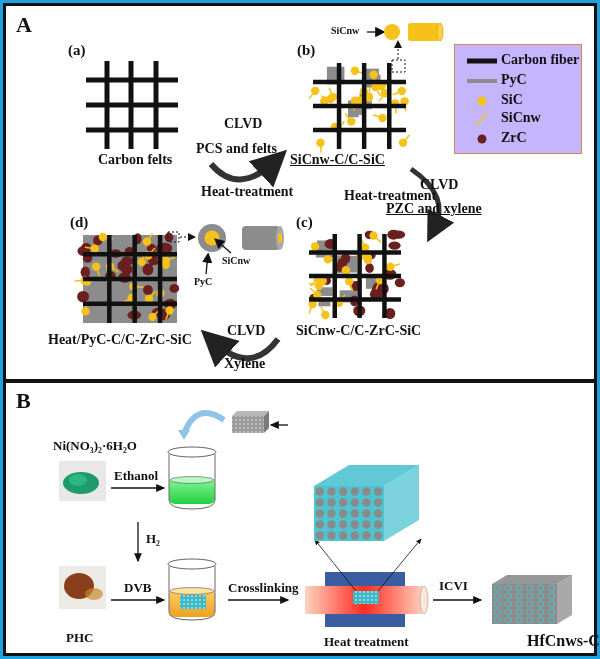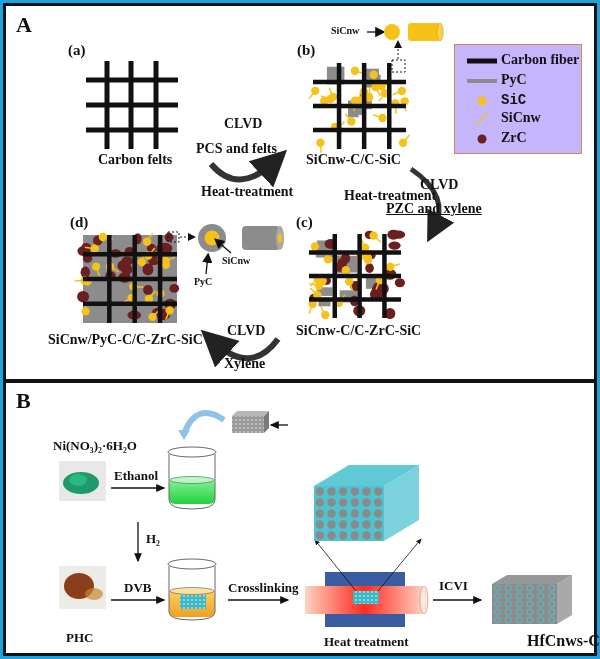--- a/index.html
+++ b/index.html
@@ -293,36 +293,36 @@
 
   <div class="txt sub-label" style="left:62px;top:36px;">(a)</div>
   <div class="txt cap" style="left:92px;top:146px;">Carbon felts</div>
 
   <div class="txt cap" style="left:218px;top:110px;">CLVD</div>
   <div class="txt cap" style="left:190px;top:135px;">PCS and felts</div>
   <div class="txt cap" style="left:195px;top:178px;">Heat-treatment</div>
 
   <div class="txt sub-label" style="left:291px;top:36px;">(b)</div>
   <div class="txt small" style="left:325px;top:19px;">SiCnw</div>
-  <div class="txt cap" style="left:300px;top:146px;">SiCnw-C/C-SiC</div>
+  <div class="txt cap" style="left:284px;top:146px;text-decoration:underline;">SiCnw-C/C-SiC</div>
 
   <div class="legend" style="left:448px;">
     <div class="legend-row" style="top:6px;">
       <svg class="sym">
           <line x1="2" y1="10" x2="32" y2="10" stroke="#111" stroke-width="5"></line>
         </svg>
       <span class="lbl">Carbon fiber</span>
     </div>
     <div class="legend-row" style="top:26px;">
       <svg class="sym">
           <line x1="2" y1="10" x2="32" y2="10" stroke="#8c8c8c" stroke-width="4"></line>
         </svg>
       <span class="lbl">PyC</span>
     </div>
-    <div class="legend-row" style="top:46px;font-family:Liberation Mono, monospace;">
+    <div class="legend-row" style="top:46px;">
       <svg class="sym">
           <circle cx="17" cy="10" r="4.5" fill="#f6c21a"></circle>
         </svg>
       <span class="lbl">SiC</span>
     </div>
     <div class="legend-row" style="top:64px;">
       <svg class="sym">
           <line x1="12" y1="16" x2="22" y2="4" stroke="#f6c21a" stroke-width="1.5"></line>
         </svg>
       <span class="lbl">SiCnw</span>
@@ -338,21 +338,21 @@
   <div class="txt cap" style="left:414px;top:171px;">CLVD</div>
   <div class="txt cap" style="left:380px;top:195px;text-decoration:underline;">PZC and xylene</div>
   <div class="txt cap" style="left:338px;top:182px;">Heat-treatment</div>
 
   <div class="txt sub-label" style="left:290px;top:208px;">(c)</div>
   <div class="txt cap" style="left:290px;top:317px;">SiCnw-C/C-ZrC-SiC</div>
 
   <div class="txt sub-label" style="left:64px;top:208px;">(d)</div>
   <div class="txt small" style="left:216px;top:249px;">SiCnw</div>
   <div class="txt small" style="left:188px;top:270px;">PyC</div>
-  <div class="txt cap" style="left:42px;top:326px;">SiCnw/PyC-C/C-ZrC-SiC</div>
+  <div class="txt cap" style="left:42px;top:326px;">Heat/PyC-C/C-ZrC-SiC</div>
 
   <div class="txt cap" style="left:221px;top:317px;">CLVD</div>
   <div class="txt cap" style="left:218px;top:350px;">Xylene</div>
 
   <div class="panel-divider"></div>
 
   <div class="txt panel-label" style="left:10px;top:382px;">B</div>
 
   <svg class="layer" width="588" height="647" style="top:0;">
     <defs>

